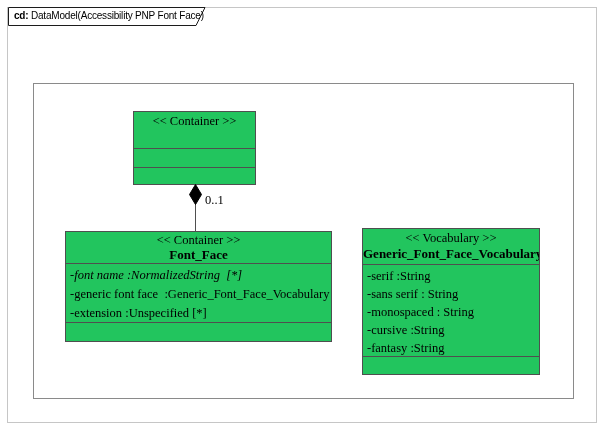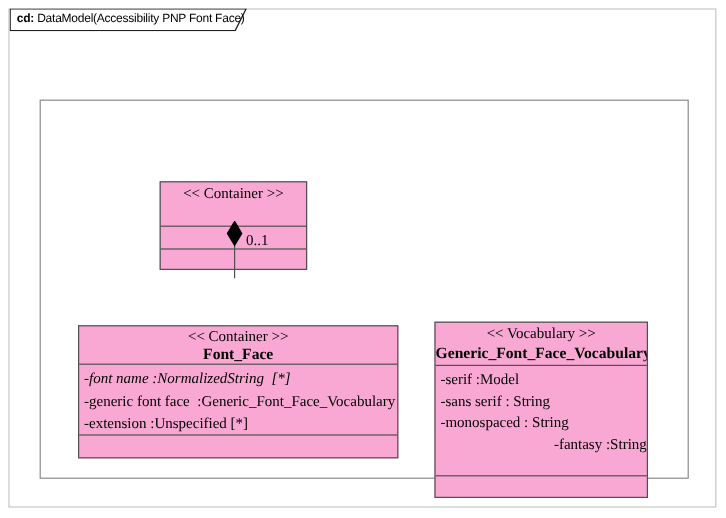--- a/index.html
+++ b/index.html
@@ -61,24 +61,23 @@
     font-size: 12.5px;
     line-height: 16px;
     padding-top: 1px;
   }
   .frame-label .stereo-line { text-align: center; white-space: pre; }
   .frame-label .name-line   { text-align: left; padding-left: 2px; white-space: pre; }
 
   
   .uml-class {
     position: absolute;
-    background: #f9a8d4;
+    background: #22c55e;
     border: 1px solid #4f4f4f;
     box-sizing: content-box;
-    margin-top: 40px;
   }
   .cmp { overflow: hidden; }
   .cmp + .cmp { border-top: 1px solid #4f4f4f; }
   .stereotype {
     text-align: center;
     font-size: 12.5px;
     line-height: 15px;
     padding-top: 2px;
     white-space: pre;
   }
@@ -151,21 +150,22 @@
     </div>
     <div class="cmp" style="height:18px;"></div>
   </div>
 
   <div class="uml-class" style="left:362px; top:228px; width:176px;">
     <div class="cmp" style="height:35px;">
       <div class="stereotype">&lt;&lt; Vocabulary &gt;&gt;</div>
       <div class="cname" style="line-height:16px;">Generic_Font_Face_Vocabulary</div>
     </div>
     <div class="cmp attrs" style="height:89px;">
-      <div class="attr" style="line-height:18px;">-serif :Model</div>
+      <div class="attr" style="line-height:18px;">-serif :String</div>
       <div class="attr" style="line-height:18px;">-sans serif : String</div>
       <div class="attr" style="line-height:18px;">-monospaced : String</div>
-      <div class="attr" style="line-height:18px;text-align:right;">-fantasy :String</div>
+      <div class="attr" style="line-height:18px;">-cursive :String</div>
+      <div class="attr" style="line-height:18px;">-fantasy :String</div>
     </div>
     <div class="cmp" style="height:17px;"></div>
   </div>
 
 </div>
 
 </body></html>

